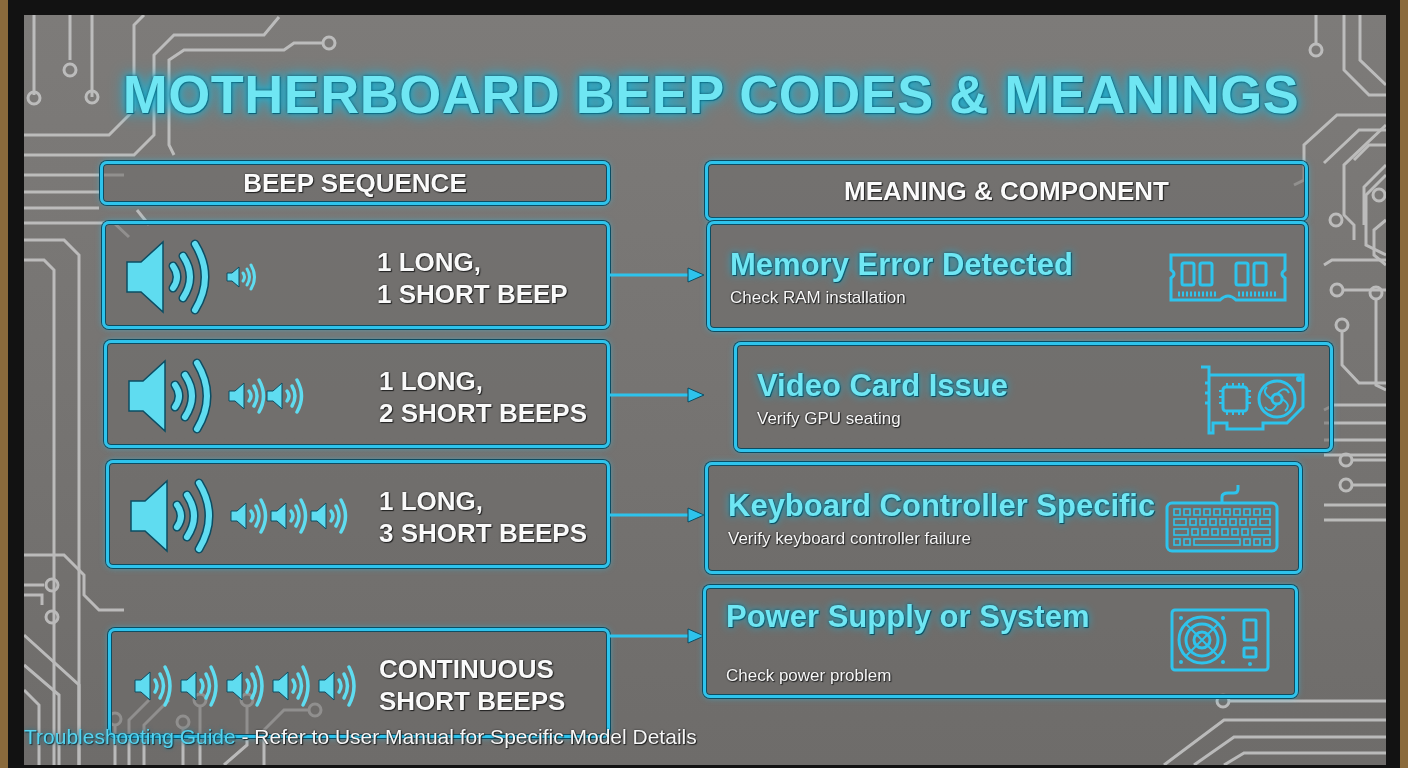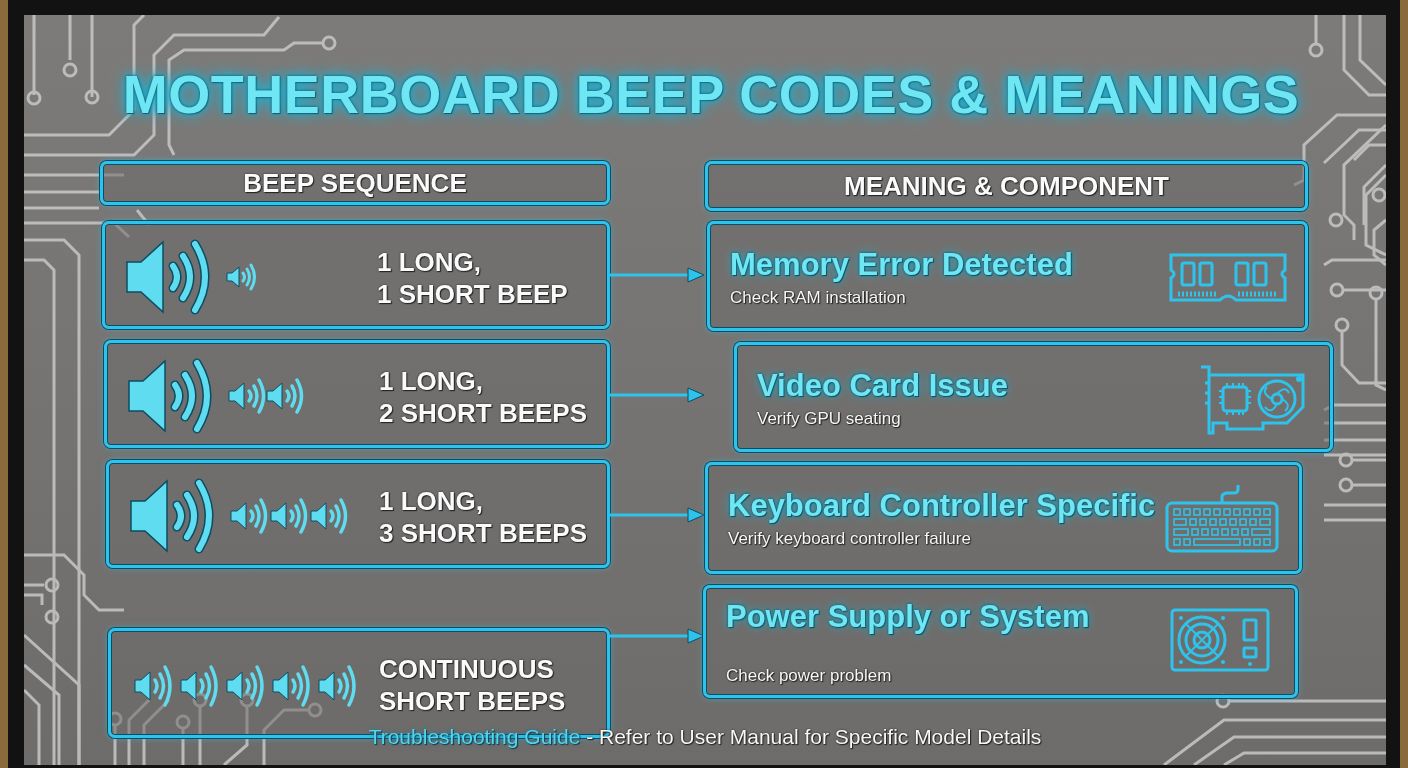--- a/index.html
+++ b/index.html
@@ -45,21 +45,21 @@
     position:absolute; left:20px; font-size:31px; font-weight:bold; color:#6fe6f3; line-height:34px;
     text-shadow:0 0 3px #0c4d5e, 0 0 9px #1ab3d6, 1px 1px 0 #0b3c4a;
   }
   .m-sub {
     position:absolute; left:20px; font-size:17px; color:#f7f7f7;
     text-shadow:0 0 2px #222, 1px 1px 1px #222;
   }
   .comp-icon { position:absolute; }
   .arrow { position:absolute; height:16px; }
   .footer {
-    position:absolute; left:0; right:0; top:710px; text-align:center; font-size:21px; color:#f7f7f7;
+    position:absolute; left:0; right:0; top:710px; text-align:left; font-size:21px; color:#f7f7f7;
     text-shadow:0 0 2px #222, 1px 1px 1px #222;
   }
   .footer .accent { color:#55d3ef; text-shadow:0 0 4px #147a96, 1px 1px 1px #222; }
 </style>
 </head>
 <body>
 
 <div class="bezel"></div>
 
 <div class="screen">
@@ -145,21 +145,21 @@
       <path d="M1170 750 L1210 722 H1362"></path>
       <path d="M1200 750 L1220 738 H1362"></path>
     </g>
   </svg>
 
   <div class="title">MOTHERBOARD BEEP CODES &amp; MEANINGS</div>
 
   <div class="box hdr" style="left:76px; top:146px; width:510px; height:44px;">
     <span>BEEP SEQUENCE</span>
   </div>
-  <div class="box hdr" style="left:681px; top:146px; width:603px; height:50px;">
+  <div class="box hdr" style="left:681px; top:146px; width:603px; height:60px;">
     <span>MEANING &amp; COMPONENT</span>
   </div>
 
   <div class="box" style="left:78px; top:206px; width:508px; height:108px;">
     <div class="icons" style="left:20px; top:14px;">
       <svg width="92" height="78" viewBox="0 0 92 78">
         <g stroke="#0b4d63" stroke-width="1.5" fill="#5fdcf0">
           <path d="M2 24 H16 L38 4 V74 L16 54 H2 Z"></path>
         </g>
         <g fill="none" stroke="#0b4d63" stroke-width="9" stroke-linecap="round">

